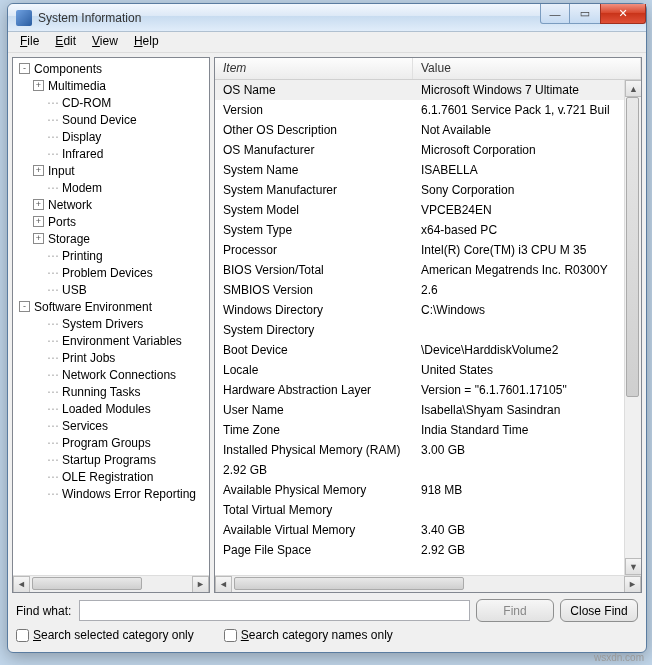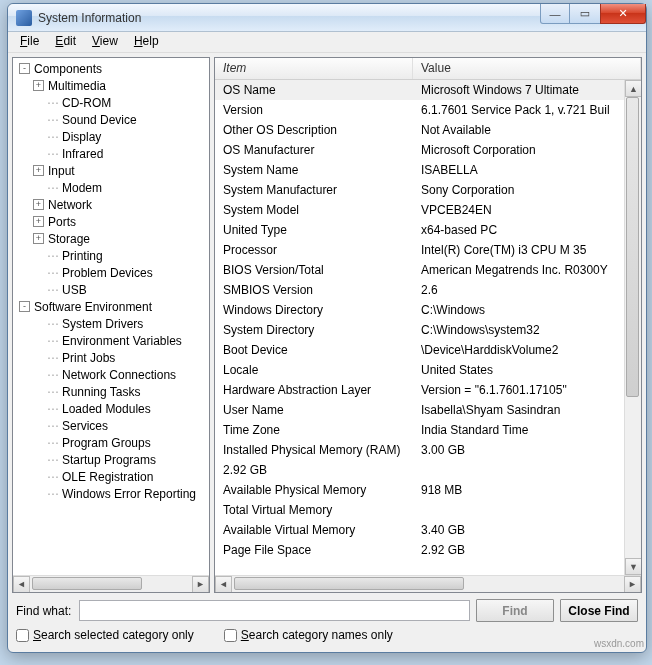--- a/index.html
+++ b/index.html
@@ -143,32 +143,32 @@
   padding: 6px 4px 4px 4px;
 }
 .find-bar label { padding-right: 2px; }
 .find-bar input[type=text] {
   flex: 1; height: 21px; border: 1px solid #abadb3;
   padding: 0 4px; font-family: inherit; font-size: 12px;
 }
 .find-bar button {
   height: 23px; min-width: 78px;
   background: linear-gradient(to bottom,#f6f6f6,#e2e2e2);
-  border: 1px solid #8e8f8f; border-radius: 1px;
-  font-family: inherit; font-size: 12px; font-weight: bold;
+  border: 1px solid #8e8f8f; border-radius: 6px;
+  font-family: inherit; font-size: 12px;
 }
 .find-bar button:disabled { color: #888; }
 .check-row {
   display: flex; gap: 30px; padding: 2px 4px 6px 4px;
 }
 .check-row label { display: flex; align-items: center; gap: 4px; }
 .check-row input[type=checkbox] { width: 13px; height: 13px; }
 .underline-first::first-letter { text-decoration: underline; }
 .watermark {
-  position: absolute; right: 8px; bottom: 16px;
+  position: absolute; right: 8px; bottom: 2px;
   font-size: 10px; color: #999; font-family: Arial;
 }
 </style>
 </head>
 <body>
 
 <div class="window">
 
   <div class="titlebar">
     <div class="app-icon"></div>
@@ -360,42 +360,41 @@
             </div>
             <div class="list-row">
               <div class="cell item">System Manufacturer</div>
               <div class="cell value">Sony Corporation</div>
             </div>
             <div class="list-row">
               <div class="cell item">System Model</div>
               <div class="cell value">VPCEB24EN</div>
             </div>
             <div class="list-row">
-              <div class="cell item">United Type</div>
+              <div class="cell item">System Type</div>
               <div class="cell value">x64-based PC</div>
             </div>
             <div class="list-row">
               <div class="cell item">Processor</div>
               <div class="cell value">Intel(R) Core(TM) i3 CPU       M 35</div>
             </div>
             <div class="list-row">
               <div class="cell item">BIOS Version/Total</div>
               <div class="cell value">American Megatrends Inc. R0300Y</div>
             </div>
             <div class="list-row">
               <div class="cell item">SMBIOS Version</div>
               <div class="cell value">2.6</div>
             </div>
             <div class="list-row">
               <div class="cell item">Windows Directory</div>
               <div class="cell value">C:\Windows</div>
             </div>
             <div class="list-row">
               <div class="cell item">System Directory</div>
-              <div class="cell value">C:\Windows\system32</div>
             </div>
             <div class="list-row">
               <div class="cell item">Boot Device</div>
               <div class="cell value">\Device\HarddiskVolume2</div>
             </div>
             <div class="list-row">
               <div class="cell item">Locale</div>
               <div class="cell value">United States</div>
             </div>
             <div class="list-row">

